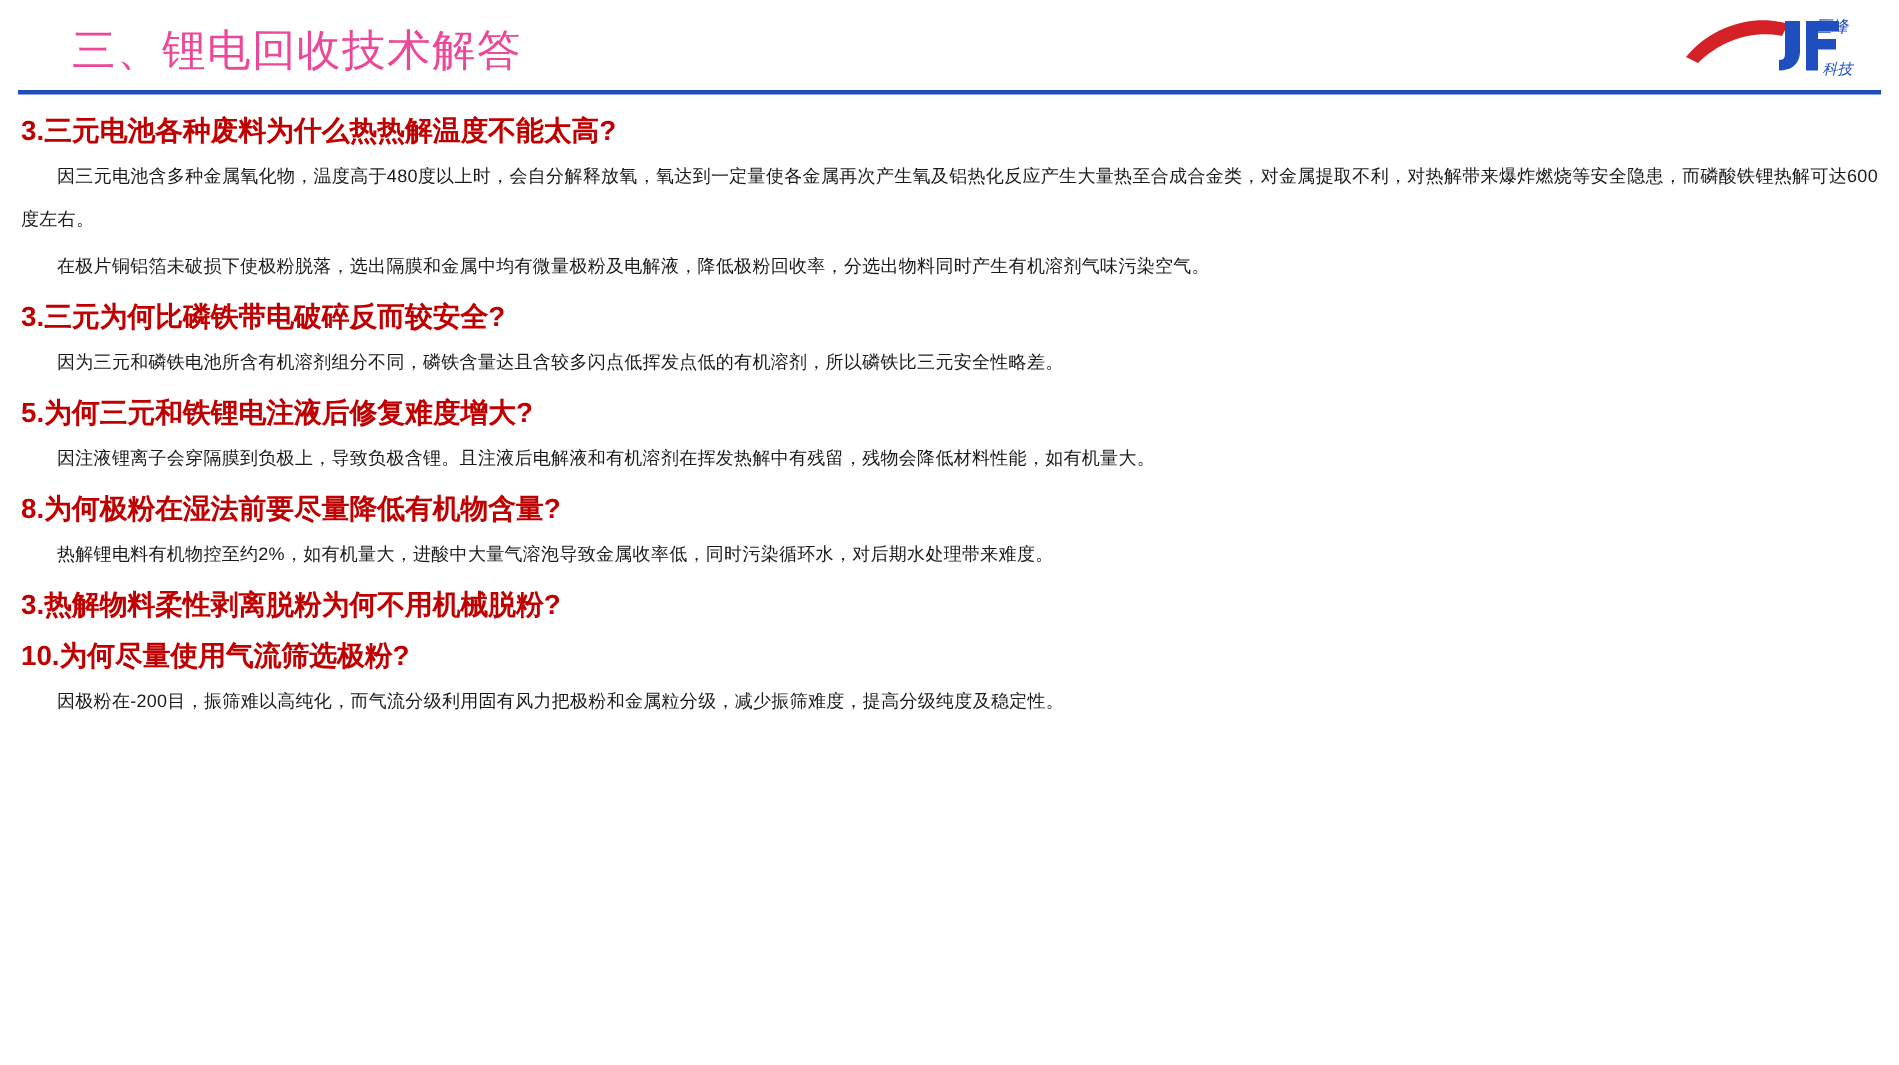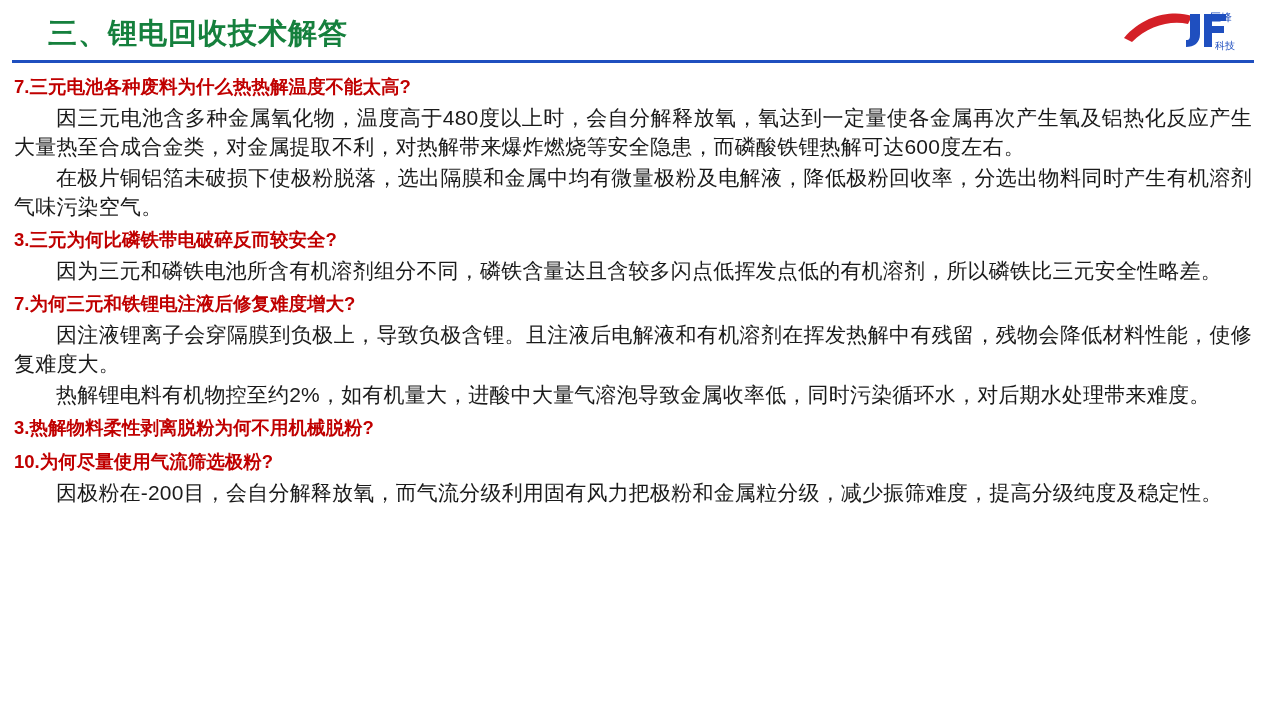--- a/index.html
+++ b/index.html
@@ -19,31 +19,32 @@
   .slide-header {
     position: relative;
     height: 62px;
     box-sizing: border-box;
   }
   .slide-title {
     position: absolute;
     left: 48px;
     top: 14px;
     font-size: 29px;
-    font-weight: bold;
-    color: #15803d;
+    font-weight: normal;
+    color: #ec4899;
     letter-spacing: 1px;
     white-space: nowrap;
   }
   .logo-box {
     position: absolute;
     right: 16px;
     top: 4px;
     width: 132px;
     height: 50px;
+    font-style: italic;
   }
   .logo-svg { display: block; }
 
   .header-rule {
     position: absolute;
     left: 12px;
     right: 12px;
     top: 60px;
     height: 3px;
     background: #1f4fbf;
@@ -66,21 +67,21 @@
   .q-line {
     color: #c00000;
     font-weight: bold;
     font-size: 18.5px;
     line-height: 30px;
     margin: 4px 0 1px 0;
     white-space: nowrap;
   }
   .a-line {
     color: #1a1a1a;
-    font-size: 21px;
+    font-size: 12px;
     line-height: 29px;
     text-align: justify;
     text-indent: 2em;
     margin: 0 0 2px 0;
     letter-spacing: 0.2px;
   }
 </style>
 </head>
 <body>
 
@@ -99,44 +100,45 @@
       <text x="97" y="45" font-family="Liberation Sans, sans-serif" font-size="10" fill="#1f4fbf">科技</text>
     </svg>
   </div>
 
   <div class="header-rule"></div>
 </div>
 
 <div class="content">
 
   <div class="qa-block">
-    <div class="q-line">7.三元电池各种废料为什么热热解温度不能太高?</div>
+    <div class="q-line">3.三元电池各种废料为什么热热解温度不能太高?</div>
     <div class="a-line">因三元电池含多种金属氧化物，温度高于480度以上时，会自分解释放氧，氧达到一定量使各金属再次产生氧及铝热化反应产生大量热至合成合金类，对金属提取不利，对热解带来爆炸燃烧等安全隐患，而磷酸铁锂热解可达600度左右。</div>
   </div>
 
   <div class="qa-block">
     <div class="a-line">在极片铜铝箔未破损下使极粉脱落，选出隔膜和金属中均有微量极粉及电解液，降低极粉回收率，分选出物料同时产生有机溶剂气味污染空气。</div>
   </div>
 
   <div class="qa-block">
     <div class="q-line">3.三元为何比磷铁带电破碎反而较安全?</div>
     <div class="a-line">因为三元和磷铁电池所含有机溶剂组分不同，磷铁含量达且含较多闪点低挥发点低的有机溶剂，所以磷铁比三元安全性略差。</div>
   </div>
 
   <div class="qa-block">
-    <div class="q-line">7.为何三元和铁锂电注液后修复难度增大?</div>
-    <div class="a-line">因注液锂离子会穿隔膜到负极上，导致负极含锂。且注液后电解液和有机溶剂在挥发热解中有残留，残物会降低材料性能，使修复难度大。</div>
+    <div class="q-line">5.为何三元和铁锂电注液后修复难度增大?</div>
+    <div class="a-line">因注液锂离子会穿隔膜到负极上，导致负极含锂。且注液后电解液和有机溶剂在挥发热解中有残留，残物会降低材料性能，如有机量大。</div>
   </div>
 
   <div class="qa-block">
+    <div class="q-line">8.为何极粉在湿法前要尽量降低有机物含量?</div>
     <div class="a-line">热解锂电料有机物控至约2%，如有机量大，进酸中大量气溶泡导致金属收率低，同时污染循环水，对后期水处理带来难度。</div>
   </div>
 
   <div class="qa-block">
     <div class="q-line">3.热解物料柔性剥离脱粉为何不用机械脱粉?</div>
   </div>
 
   <div class="qa-block">
     <div class="q-line">10.为何尽量使用气流筛选极粉?</div>
-    <div class="a-line">因极粉在-200目，会自分解释放氧，而气流分级利用固有风力把极粉和金属粒分级，减少振筛难度，提高分级纯度及稳定性。</div>
+    <div class="a-line">因极粉在-200目，振筛难以高纯化，而气流分级利用固有风力把极粉和金属粒分级，减少振筛难度，提高分级纯度及稳定性。</div>
   </div>
 
 </div>
 
 </body></html>

